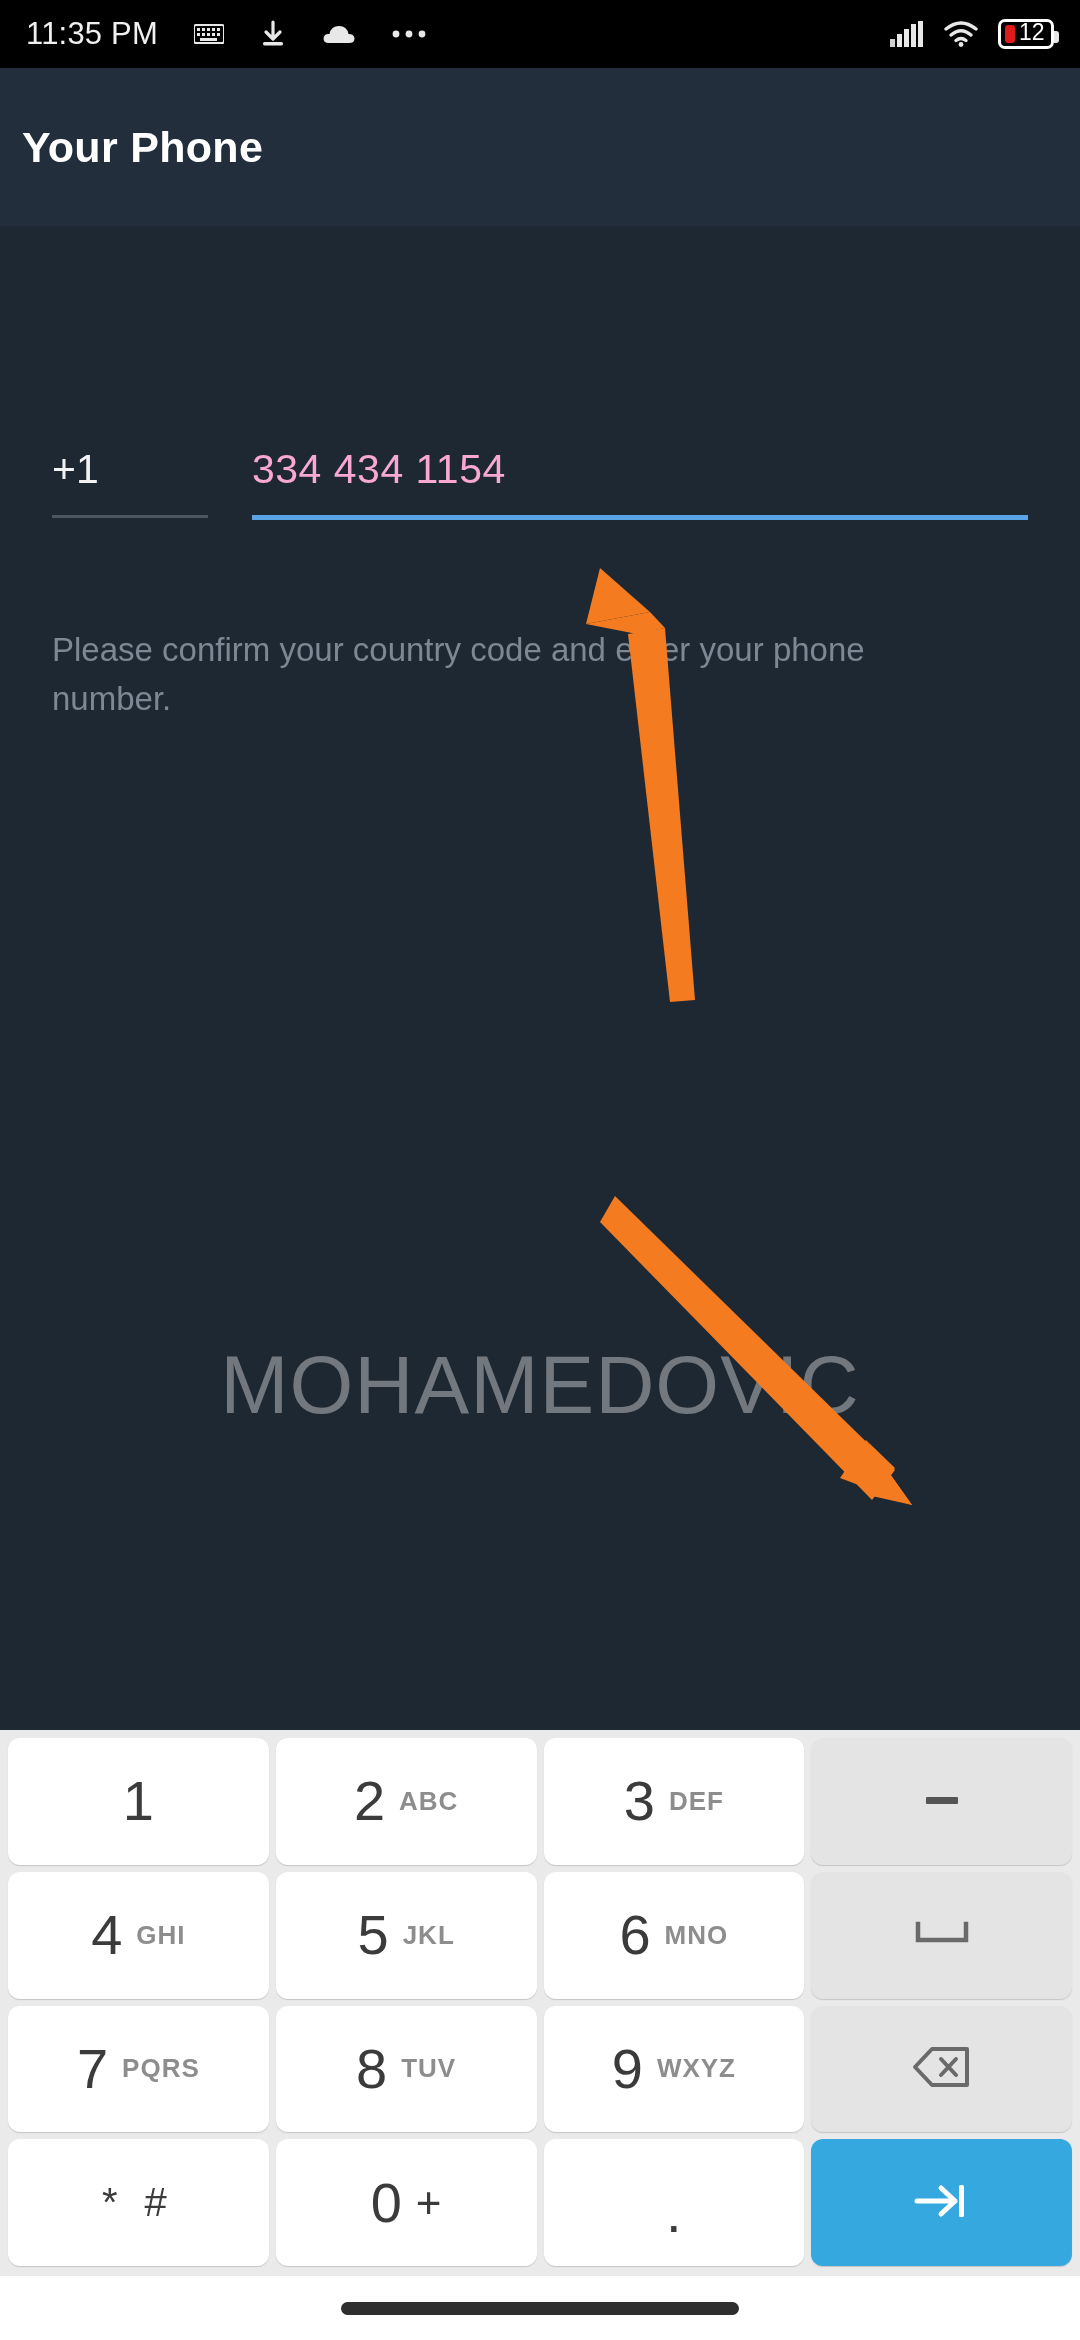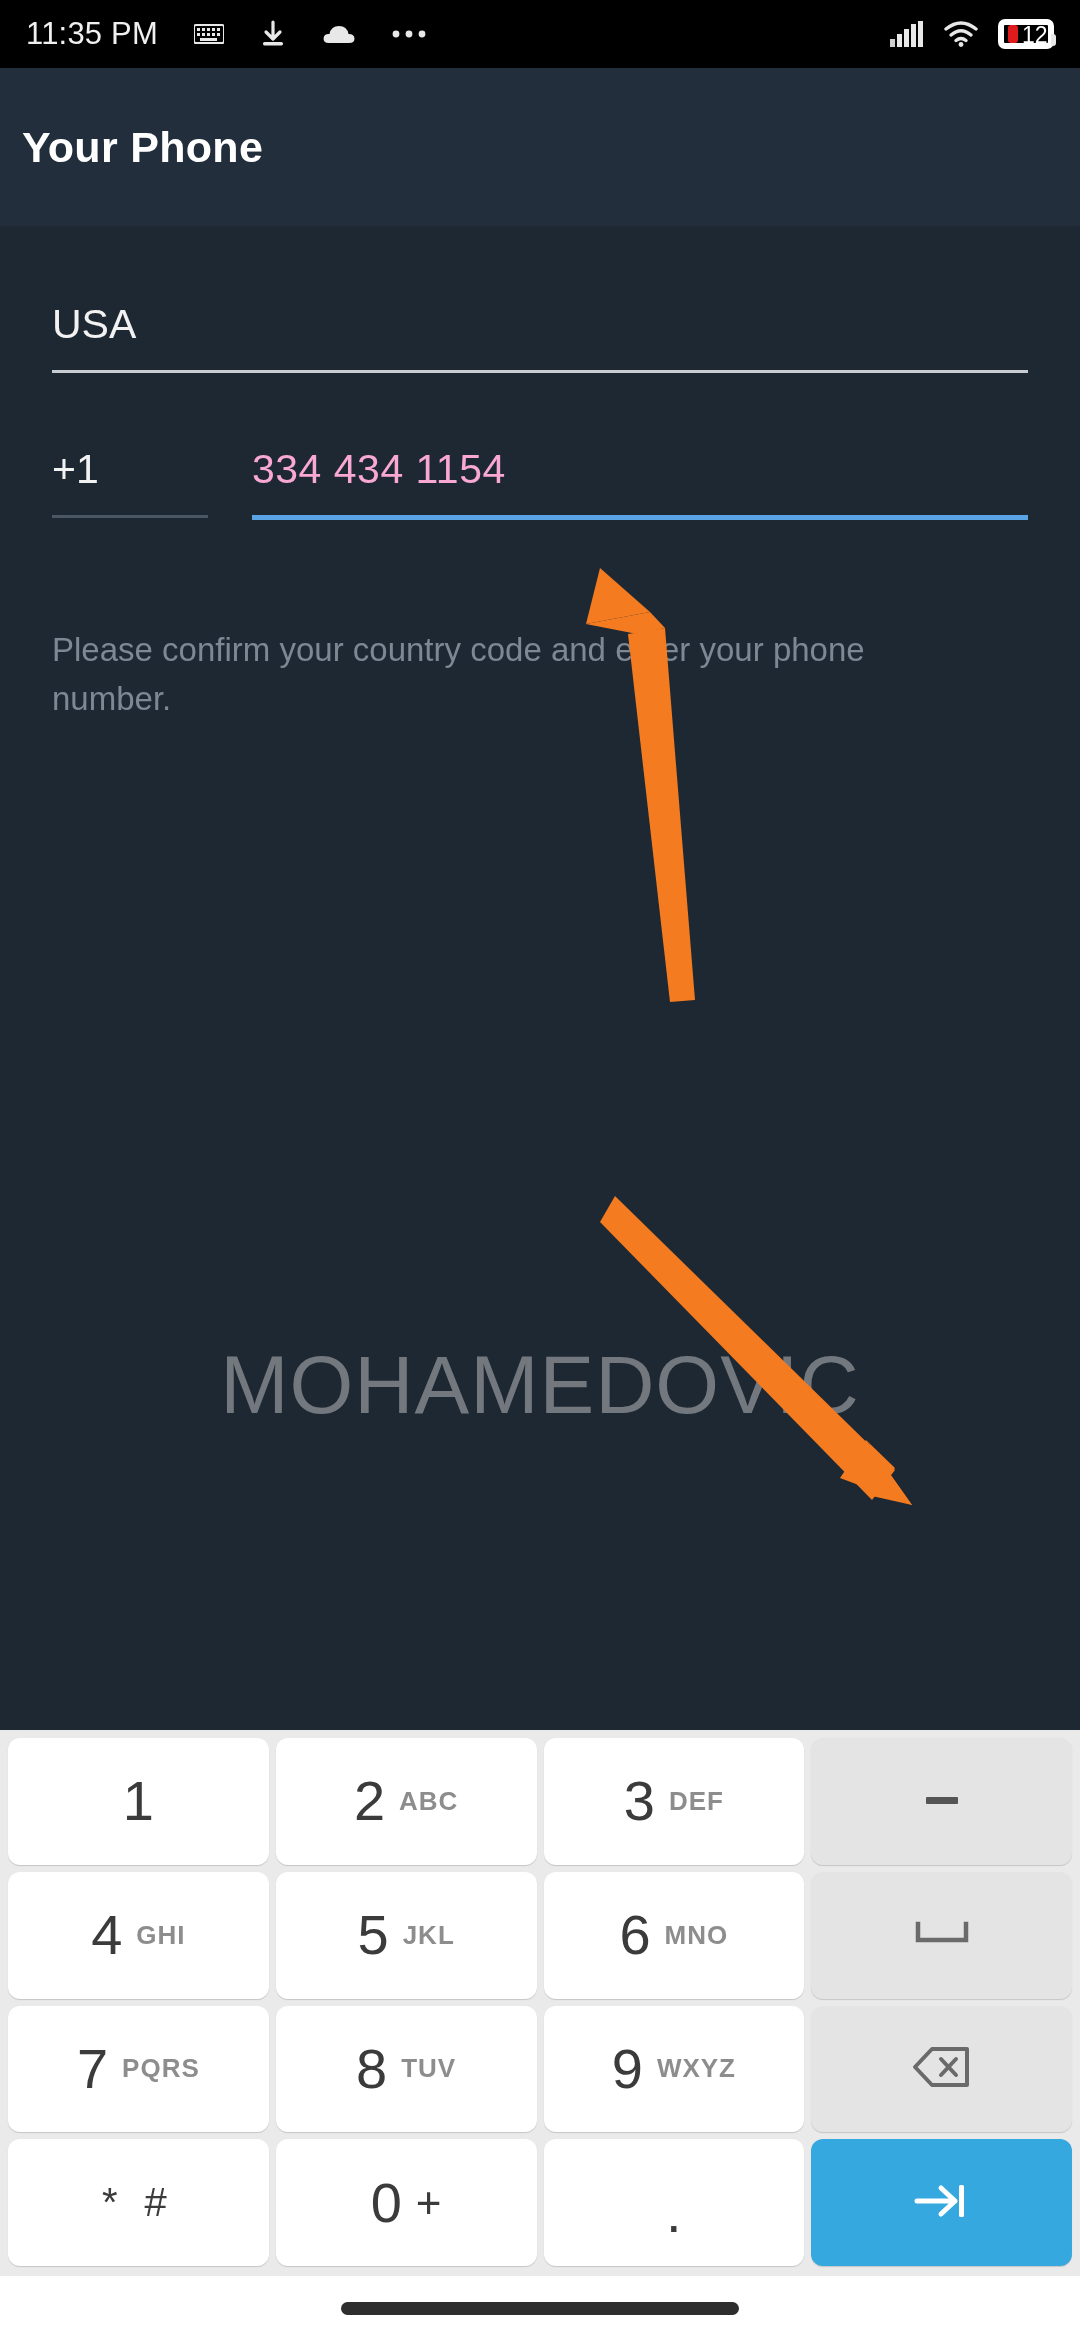--- a/index.html
+++ b/index.html
@@ -16,21 +16,21 @@
     position:absolute; top:0; left:0; width:1080px; height:68px;
     background:#000; display:flex; align-items:center;
     padding:0 26px; color:#e8e8e8;
   }
   .sb-left{ display:flex; align-items:center; gap:36px; }
   .sb-right{ margin-left:auto; display:flex; align-items:center; gap:20px; }
   .sb-time{ font-size:31px; font-weight:400; letter-spacing:.2px; color:#f0f0f0; }
   .sb-ic{ display:flex; align-items:center; justify-content:center; }
 
   
-  .batt{ position:relative; width:56px; height:30px; border:6px solid #ffffff;
+  .batt{ position:relative; width:56px; height:30px; border:3px solid #ffffff;
          border-radius:7px; display:flex; align-items:center; }
   .batt:after{ content:""; position:absolute; right:-8px; top:9px;
                width:5px; height:12px; background:#e8e8e8; border-radius:0 3px 3px 0; }
   .batt-fill{ width:10px; height:18px; background:#E01B1B; border-radius:3px; margin-left:4px; }
   .batt-num{ position:absolute; left:18px; top:-3px; font-size:23px; color:#fff; font-weight:400; }
 
   
   .app-bar{
     position:absolute; top:68px; left:0; width:1080px; height:158px;
     background:#222E3C; display:flex; align-items:center; padding-left:22px;
@@ -173,24 +173,20 @@
       </span>
     </div>
   </div>
 
   <div class="app-bar">
     <span class="app-title">Your Phone</span>
   </div>
 
   <div class="content">
 
-    <div class="field-country">
-      <div class="val">USA</div>
-      <div class="line"></div>
-    </div>
 
     <div class="row-phone">
       <div class="cc">
         <div class="val">+1</div>
         <div class="line"></div>
       </div>
       <div class="num">
         <div class="val">334 434 1154</div>
         <div class="line"></div>
       </div>

